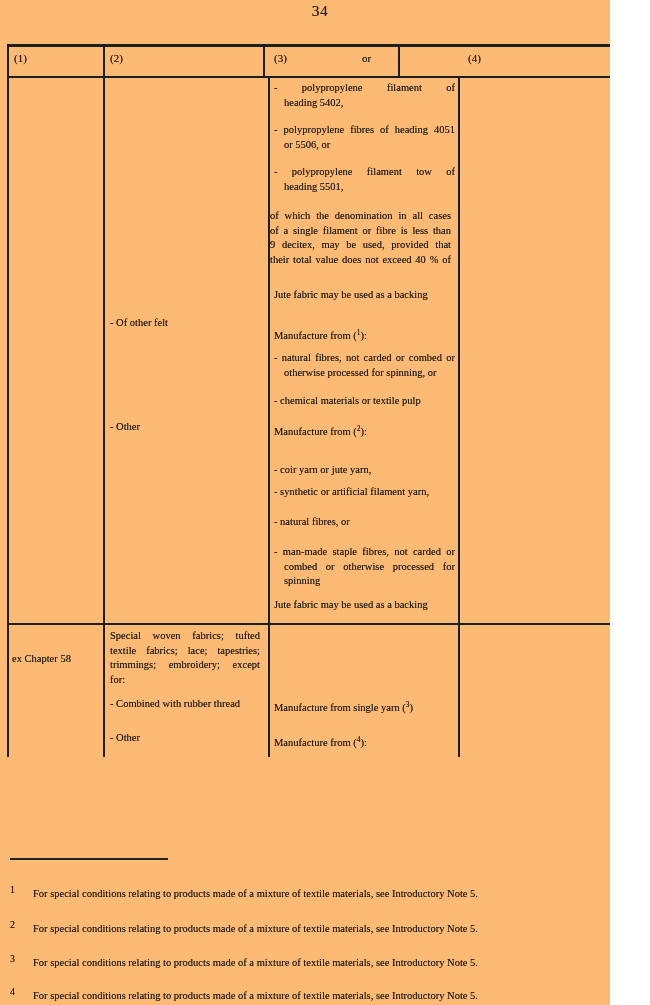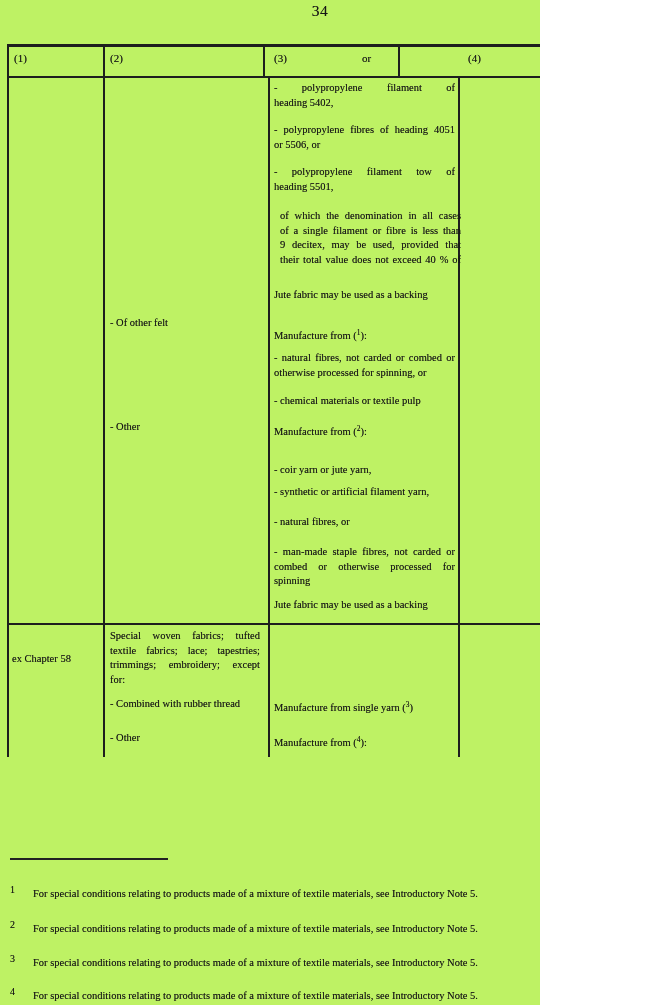--- a/index.html
+++ b/index.html
@@ -3,33 +3,33 @@
 <meta charset="utf-8">
 <style>
   html, body {
     margin: 0; padding: 0;
     background: #ffffff;
     font-family: "Liberation Serif", "DejaVu Serif", serif;
     color: #161616;
   }
   #page {
     position: relative;
-    width: 540px; height: 1005px;
-    background: #bef264;
+    width: 610px; height: 1005px;
+    background: #fdba74;
     overflow: hidden;
     text-shadow: 0 0 0.5px rgba(20,20,20,0.55);
   }
   .abs { position: absolute; }
   .txt { position: absolute; font-size: 10.5px; line-height: 14.5px; white-space: nowrap; }
   .blk { position: absolute; font-size: 10.5px; line-height: 14.5px; }
   .vline { position: absolute; width: 2px; background: #1e1e1e; }
   .hline { position: absolute; height: 2px; background: #1e1e1e; }
   .ln { text-align: justify; text-align-last: justify; }
   .ln-last { text-align-last: left; }
-  .ln-hang { }
+  .ln-hang { margin-left: 10px; }
   .sup { font-size: 7.5px; vertical-align: 4px; }
   #pageno {
     position: absolute; left: 295px; top: 2px; width: 50px;
     text-align: center; font-size: 15.5px; letter-spacing: 0.5px;
   }
   .fn-num { position: absolute; font-size: 10px; }
   .fn-text { position: absolute; font-size: 10.5px; white-space: nowrap; }
   #fnrule { position: absolute; background: #222222; }
 </style>
 </head>
@@ -68,21 +68,21 @@
         <div class="ln ln-last ln-hang">heading 5402,</div>
       </div>
     <div class="blk" style="left:267px; top:79px; width:181px;">
         <div class="ln">- polypropylene fibres of heading 4051</div>
         <div class="ln ln-last ln-hang">or 5506, or</div>
       </div>
     <div class="blk" style="left:267px; top:121px; width:181px;">
         <div class="ln">- polypropylene filament tow of</div>
         <div class="ln ln-last ln-hang">heading 5501,</div>
       </div>
-    <div class="blk" style="left:273px; top:165px; width:181px;">
+    <div class="blk" style="left:263px; top:165px; width:181px;">
         <div class="ln">of which the denomination in all cases</div>
         <div class="ln">of a single filament or fibre is less than</div>
         <div class="ln">9 decitex, may be used, provided that</div>
         <div class="ln">their total value does not exceed 40 % of</div>
       </div>
     <div class="txt" style="left:267px; top:244px;">Jute fabric may be used as a backing</div>
 
     <div class="txt" style="left:267px; top:257px;margin-top:25px;">
       <span>Manufacture from (</span><span class="sup">1</span><span>):</span>
     </div>

